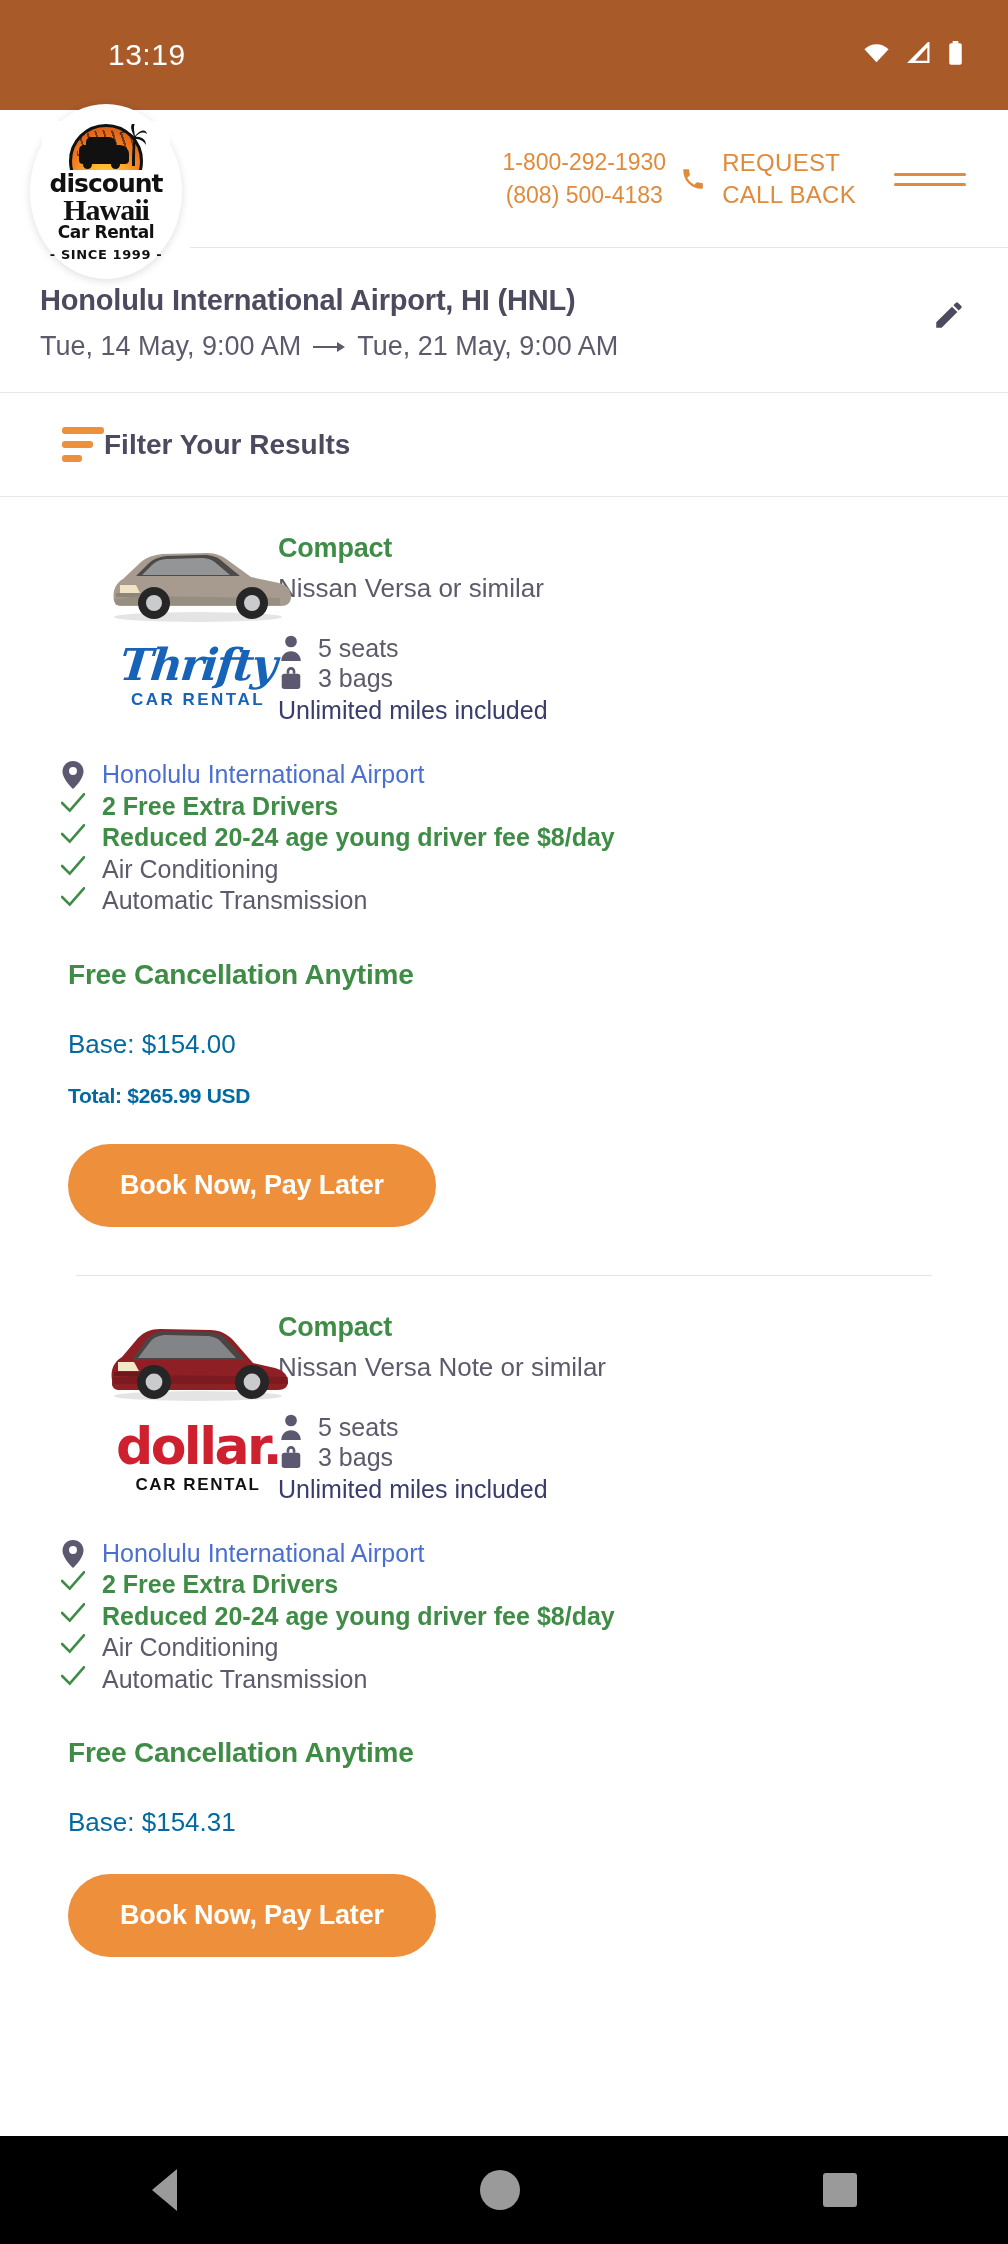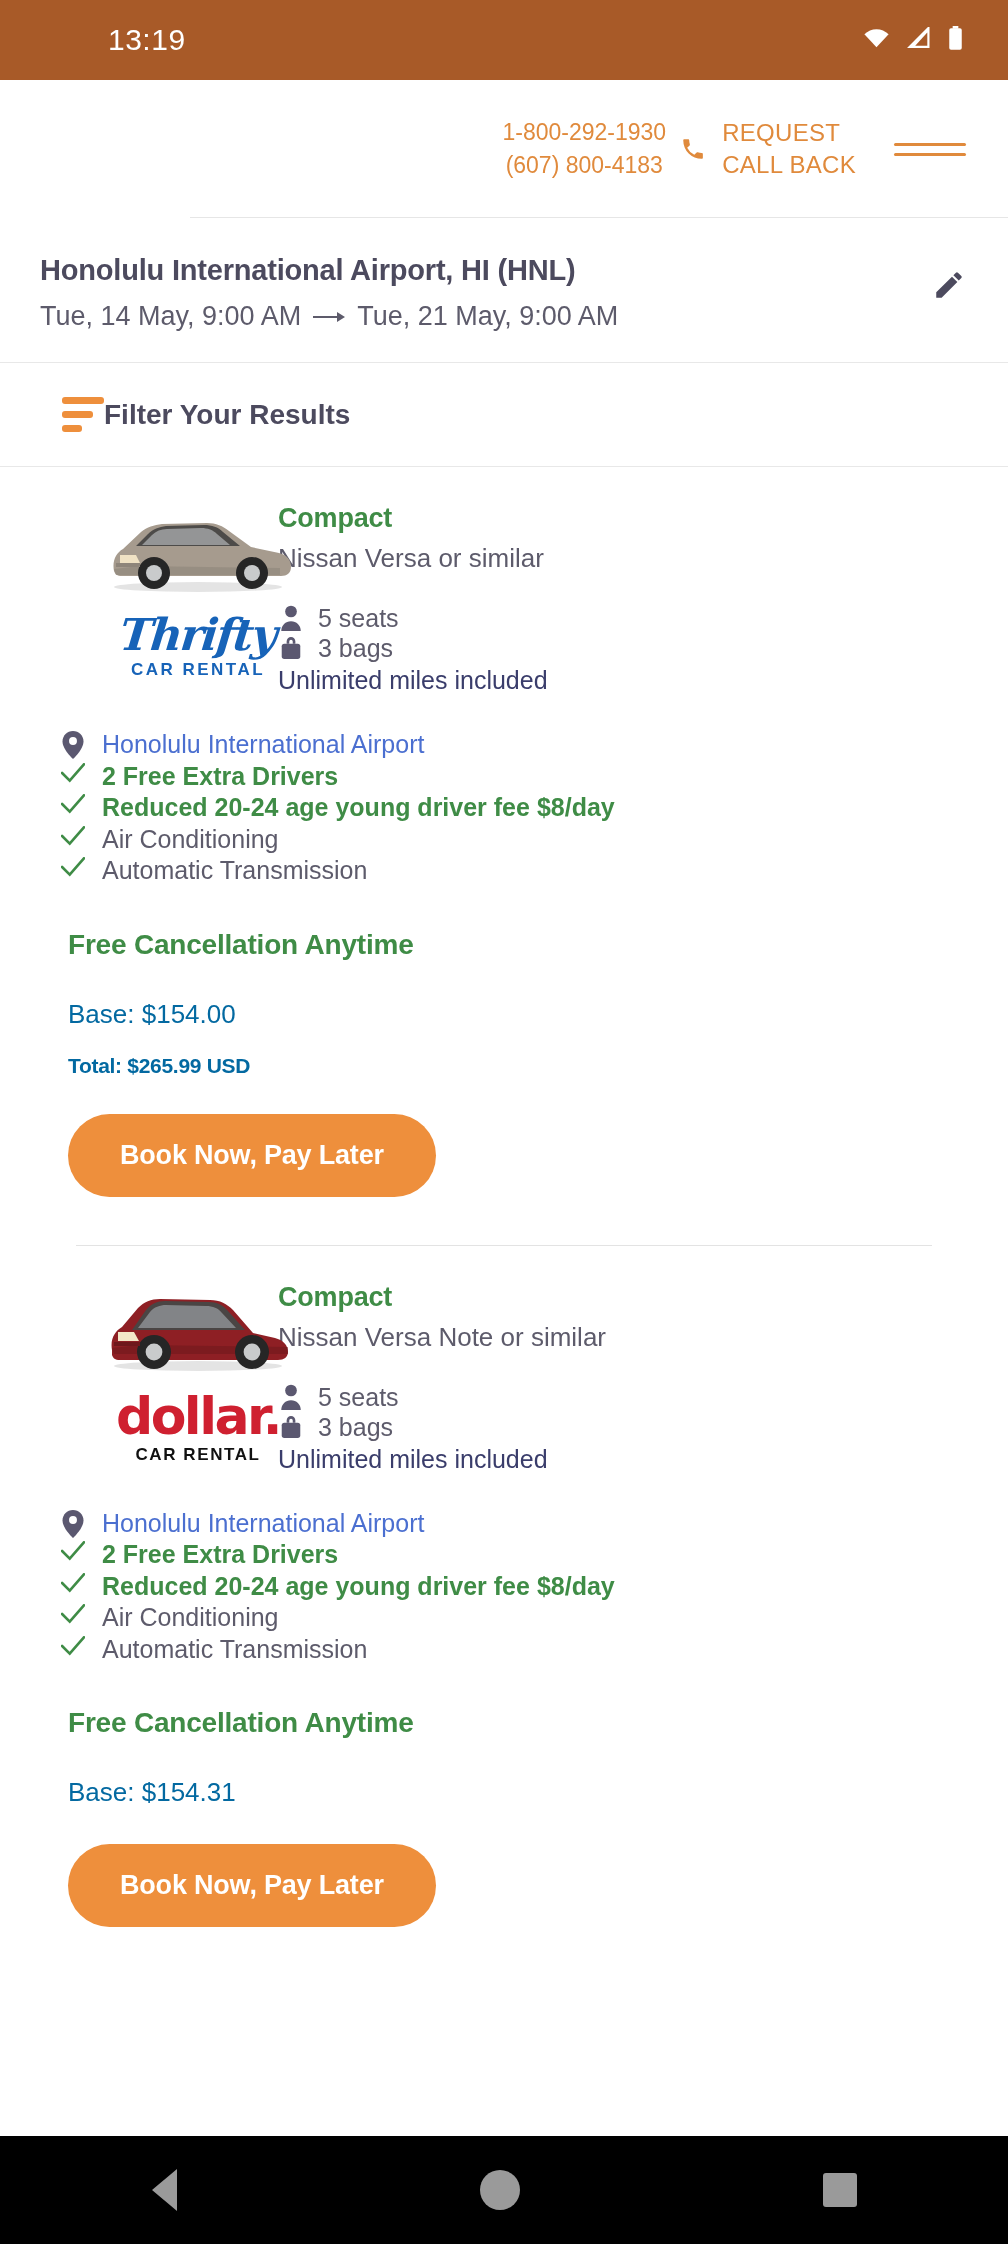--- a/index.html
+++ b/index.html
@@ -6,21 +6,21 @@
   html,body { width:1008px; height:2244px; }
   body {
     font-family:"Liberation Sans", sans-serif;
     background:#ffffff;
     overflow:hidden;
     position:relative;
   }
 
   
   .statusbar{
-    height:80px; background:#a85a28; width:100%;
+    height:110px; background:#a85a28; width:100%;
     display:flex; align-items:center; justify-content:space-between;
     padding:0 44px 0 108px; color:#fff;
   }
   .sb-time{ font-size:30px; letter-spacing:.5px; font-weight:400; }
   .sb-icons{ display:flex; align-items:center; gap:16px; }
 
   
   .siteheader{
     position:relative; height:138px; background:#fff;
     display:flex; align-items:center;
@@ -199,25 +199,45 @@
     <span>
       <svg width="17" height="25" viewBox="0 0 14 22">
           <rect x="4.5" y="0" width="5" height="2.4" fill="#fff"></rect>
           <rect x="1.5" y="2" width="11" height="19" rx="1.6" fill="#fff"></rect>
         </svg>
     </span>
   </div>
 </div>
 
 <div class="siteheader">
+  <div class="logo-wrap">
+    <div class="logo-badge">
+      <div class="logo-sun">
+        <div class="disc"></div>
+        <div class="rays"></div>
+        <div class="jeep"></div>
+        <svg class="palm" viewBox="0 0 30 44">
+          <path d="M15 44 C15 28 16 20 17 14 L19 14 C18 22 18 32 18 44z" fill="#111"></path>
+          <path d="M17 14 C10 8 5 8 2 12 C7 9 12 11 17 15z" fill="#111"></path>
+          <path d="M18 14 C24 7 29 7 30 12 C26 9 22 11 18 15z" fill="#111"></path>
+          <path d="M17 14 C12 4 14 1 19 0 C16 3 17 8 18 14z" fill="#111"></path>
+          <path d="M18 15 C25 14 29 18 29 23 C26 18 22 17 18 17z" fill="#111"></path>
+        </svg>
+      </div>
+      <div class="logo-txt1">discount</div>
+      <div class="logo-txt2">Hawaii</div>
+      <div class="logo-txt3">Car Rental</div>
+    </div>
+    <div class="logo-since">- SINCE 1999 -</div>
+  </div>
 
   <div class="hdr-right">
     <div class="phones">
       <div>1-800-292-1930</div>
-      <div>(607) 800-4183</div>
+      <div>(808) 500-4183</div>
     </div>
     <span class="phone-ico">
       <svg width="26" height="26" viewBox="0 0 24 24">
           <path fill="#e08a3c" d="M6.6 10.8a15.1 15.1 0 006.6 6.6l2.2-2.2c.3-.3.7-.4 1-.2 1.2.4 2.4.6 3.7.6.6 0 1 .4 1 1V20c0 .6-.4 1-1 1A17 17 0 013 4c0-.6.4-1 1-1h3.5c.6 0 1 .4 1 1 0 1.3.2 2.5.6 3.7.1.3 0 .7-.2 1z"></path>
         </svg>
     </span>
     <div class="callback">
       <div>REQUEST</div>
       <div>CALL BACK</div>
     </div>

